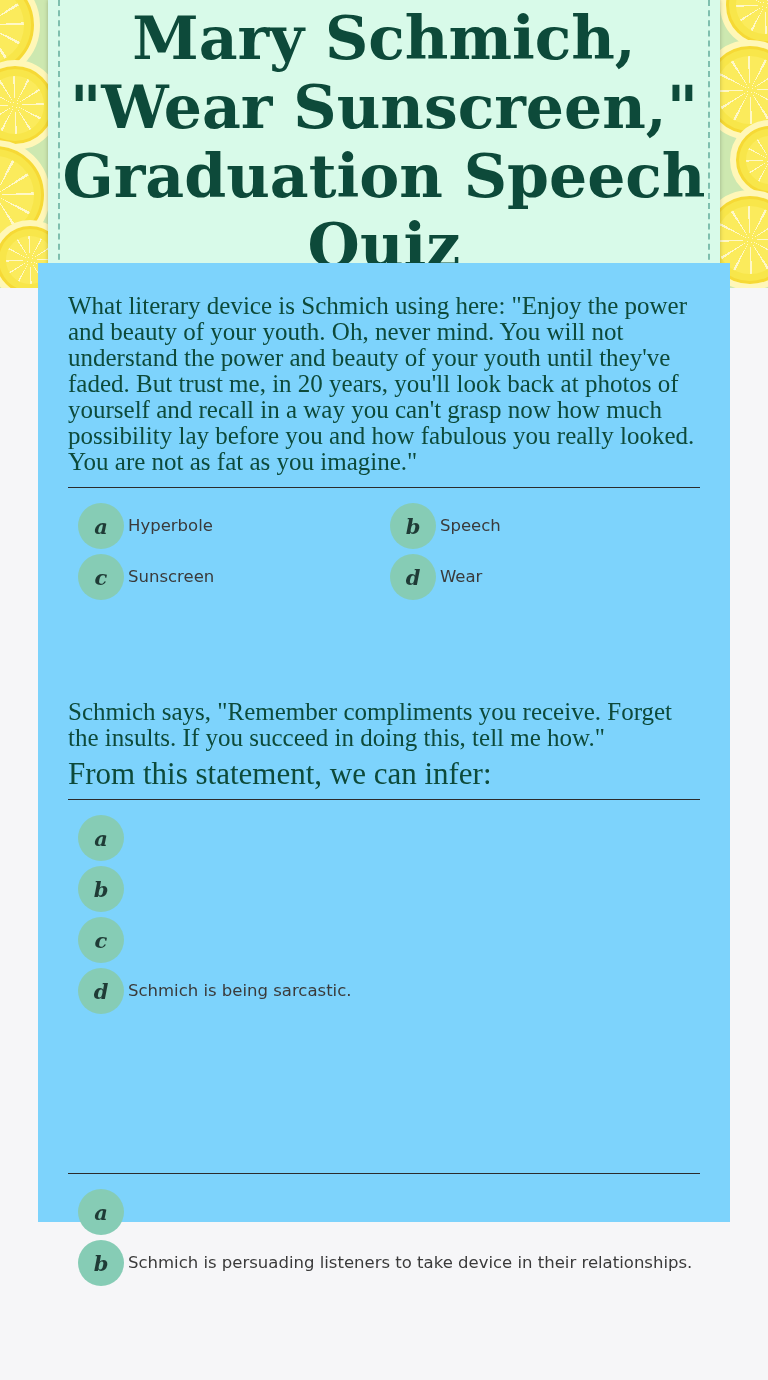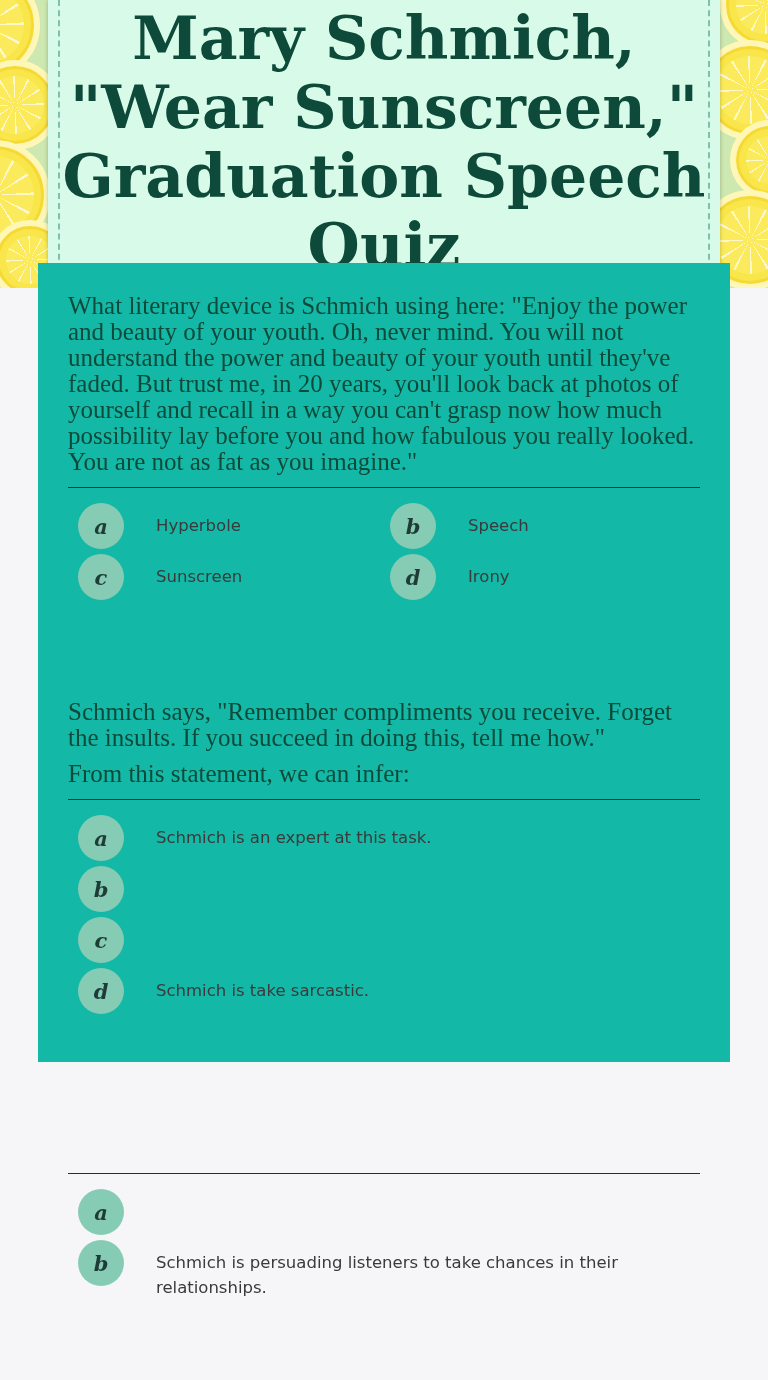--- a/index.html
+++ b/index.html
@@ -40,34 +40,34 @@
       position: absolute; left: 0; right: 0; top: 4px;
       text-align: center;
       font-family: "DejaVu Serif", "Liberation Serif", serif;
       font-weight: bold;
       font-size: 60px;
       line-height: 69px;
       color: #0d4a3a;
       letter-spacing: 0px;
     }
     .content {
-      position: absolute; left: 38px; top: 263px; width: 692px; height: 799px;
-      background: #14b8a6;
+      position: absolute; left: 38px; top: 263px; width: 692px; height: 959px;
+      background: #7dd3fc;
     }
     .question {
       position: absolute; left: 30px; width: 632px;
     }
     .q-text {
       font-family: "Liberation Serif", "DejaVu Serif", serif;
       font-size: 25px; line-height: 26px;
       color: #0d4a3a;
     }
     .q-sub {
       font-family: "Liberation Serif", "DejaVu Serif", serif;
-      font-size: 25px; line-height: 26px;
+      font-size: 31px; line-height: 26px;
       color: #0d4a3a;
       margin-top: 10px;
     }
     .q-rule {
       height: 1px; background: #2b2b2b; margin-top: 12px;
     }
     .answers-grid {
       display: grid; grid-template-columns: 312px 312px; row-gap: 5px; margin-top: 15px;
       margin-left: 10px;
     }
@@ -81,21 +81,21 @@
       background: #86ccb5;
       color: #1f3b36;
       display: flex; align-items: center; justify-content: center;
       font-family: "DejaVu Serif", serif;
       font-style: italic;
       font-weight: bold;
       font-size: 21px;
       flex: 0 0 46px;
     }
     .ans-text {
-      margin-left: 32px;
+      margin-left: 4px;
       font-family: "DejaVu Sans", sans-serif;
       font-size: 16.5px; line-height: 25px;
       color: #3a3a3a;
       padding-top: 10px;
     }
   </style>
 </head>
 <body>
 
 <div class="banner">
@@ -127,53 +127,52 @@
       <div class="answer">
         <div class="badge">b</div>
         <div class="ans-text">Speech</div>
       </div>
       <div class="answer">
         <div class="badge">c</div>
         <div class="ans-text">Sunscreen</div>
       </div>
       <div class="answer">
         <div class="badge">d</div>
-        <div class="ans-text">Irony</div>
+        <div class="ans-text">Wear</div>
       </div>
     </div>
   </div>
 
   <div class="question" style="top:436px;">
     <div class="q-text">Schmich says, "Remember compliments you receive. Forget the insults. If you succeed in doing this, tell me how."</div>
     <div class="q-sub">From this statement, we can infer:</div>
     <div class="q-rule"></div>
     <div class="answers-list">
       <div class="answer">
         <div class="badge">a</div>
-        <div class="ans-text">Schmich is an expert at this task.</div>
       </div>
       <div class="answer">
         <div class="badge">b</div>
       </div>
       <div class="answer">
         <div class="badge">c</div>
       </div>
       <div class="answer">
         <div class="badge">d</div>
-        <div class="ans-text">Schmich is take sarcastic.</div>
+        <div class="ans-text">Schmich is being sarcastic.</div>
       </div>
     </div>
   </div>
 
   <div class="question" style="top:898px;">
     <div class="q-rule"></div>
     <div class="answers-list">
       <div class="answer">
         <div class="badge">a</div>
       </div>
       <div class="answer">
         <div class="badge">b</div>
-        <div class="ans-text">Schmich is persuading listeners to take chances in their relationships.</div>
+        <div class="ans-text">Schmich is persuading listeners to take device in their relationships.</div>
       </div>
     </div>
   </div>
 
 </div>
 
 </body></html>

